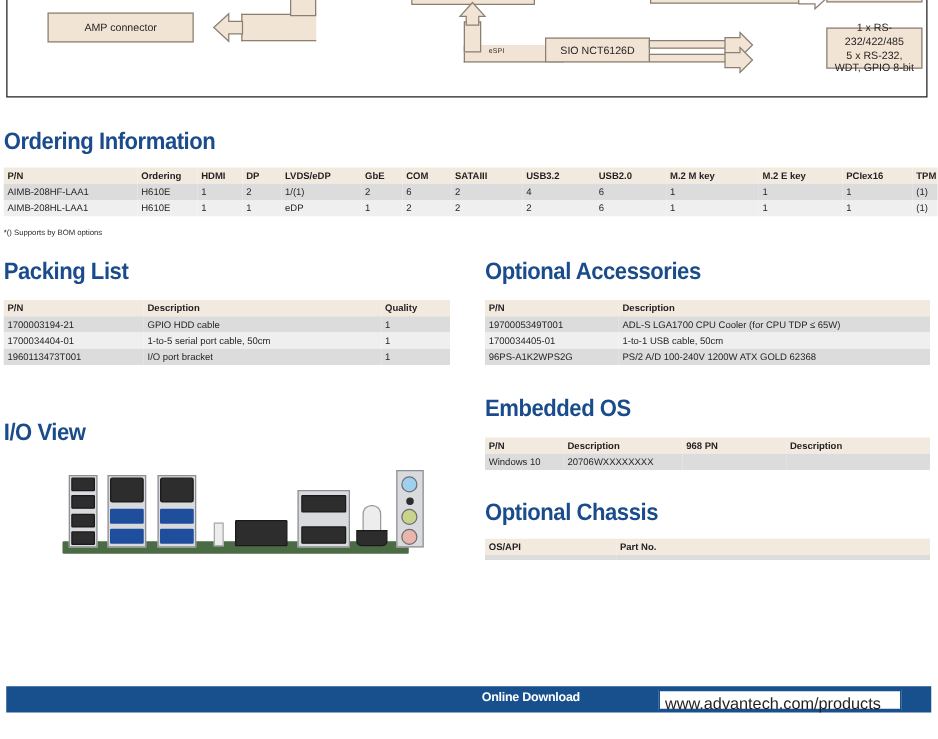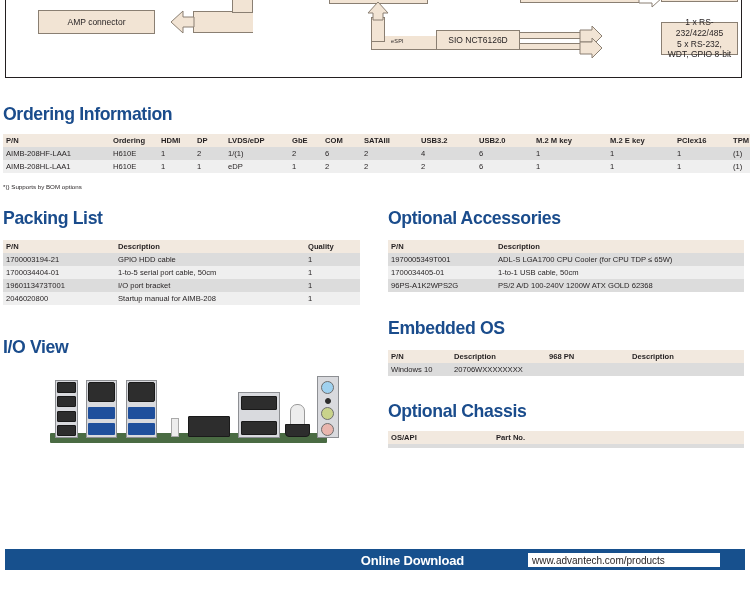--- a/index.html
+++ b/index.html
@@ -153,39 +153,39 @@
     width: 740px;
     height: 21px;
     background: #17508d;
   }
   .footer-label {
     position: absolute;
     right: 286px;
     top: 553px;
     color: #ffffff;
     font-weight: bold;
-    font-size: 13px;
+    font-size: 10px;
     letter-spacing: -0.2px;
     white-space: nowrap;
   }
   .footer-url-box {
     position: absolute;
     left: 527px;
     top: 551.5px;
     width: 194px;
     height: 16px;
     background: #ffffff;
     border: 1px solid #17508d;
     box-sizing: border-box;
   }
   .footer-url {
     position: absolute;
     left: 532px;
     top: 555px;
-    font-size: 10px;
+    font-size: 13px;
     color: #231f20;
     white-space: nowrap;
   }
 </style>
 </head>
 <body>
 
 <div class="diagram">
 
   <div class="dbox" style="left:32px; top:69px; width:117px; height:24px;">
@@ -338,25 +338,20 @@
       <tr class="even">
         <td>1700034404-01</td>
         <td>1-to-5 serial port cable, 50cm</td>
         <td>1</td>
       </tr>
       <tr class="odd">
         <td>1960113473T001</td>
         <td>I/O port bracket</td>
         <td>1</td>
       </tr>
-      <tr class="even">
-        <td>2046020800</td>
-        <td>Startup manual for AIMB-208</td>
-        <td>1</td>
-      </tr>
     </tbody>
 </table>
 
 <div class="h2" style="left:388px; top:207px;">Optional Accessories</div>
 
 <table class="t" id="tbl-accessories" style="left:388px; top:240px; width:356px;">
   <colgroup>
       <col style="width:107px">
       <col style="width:249px">
     </colgroup>

